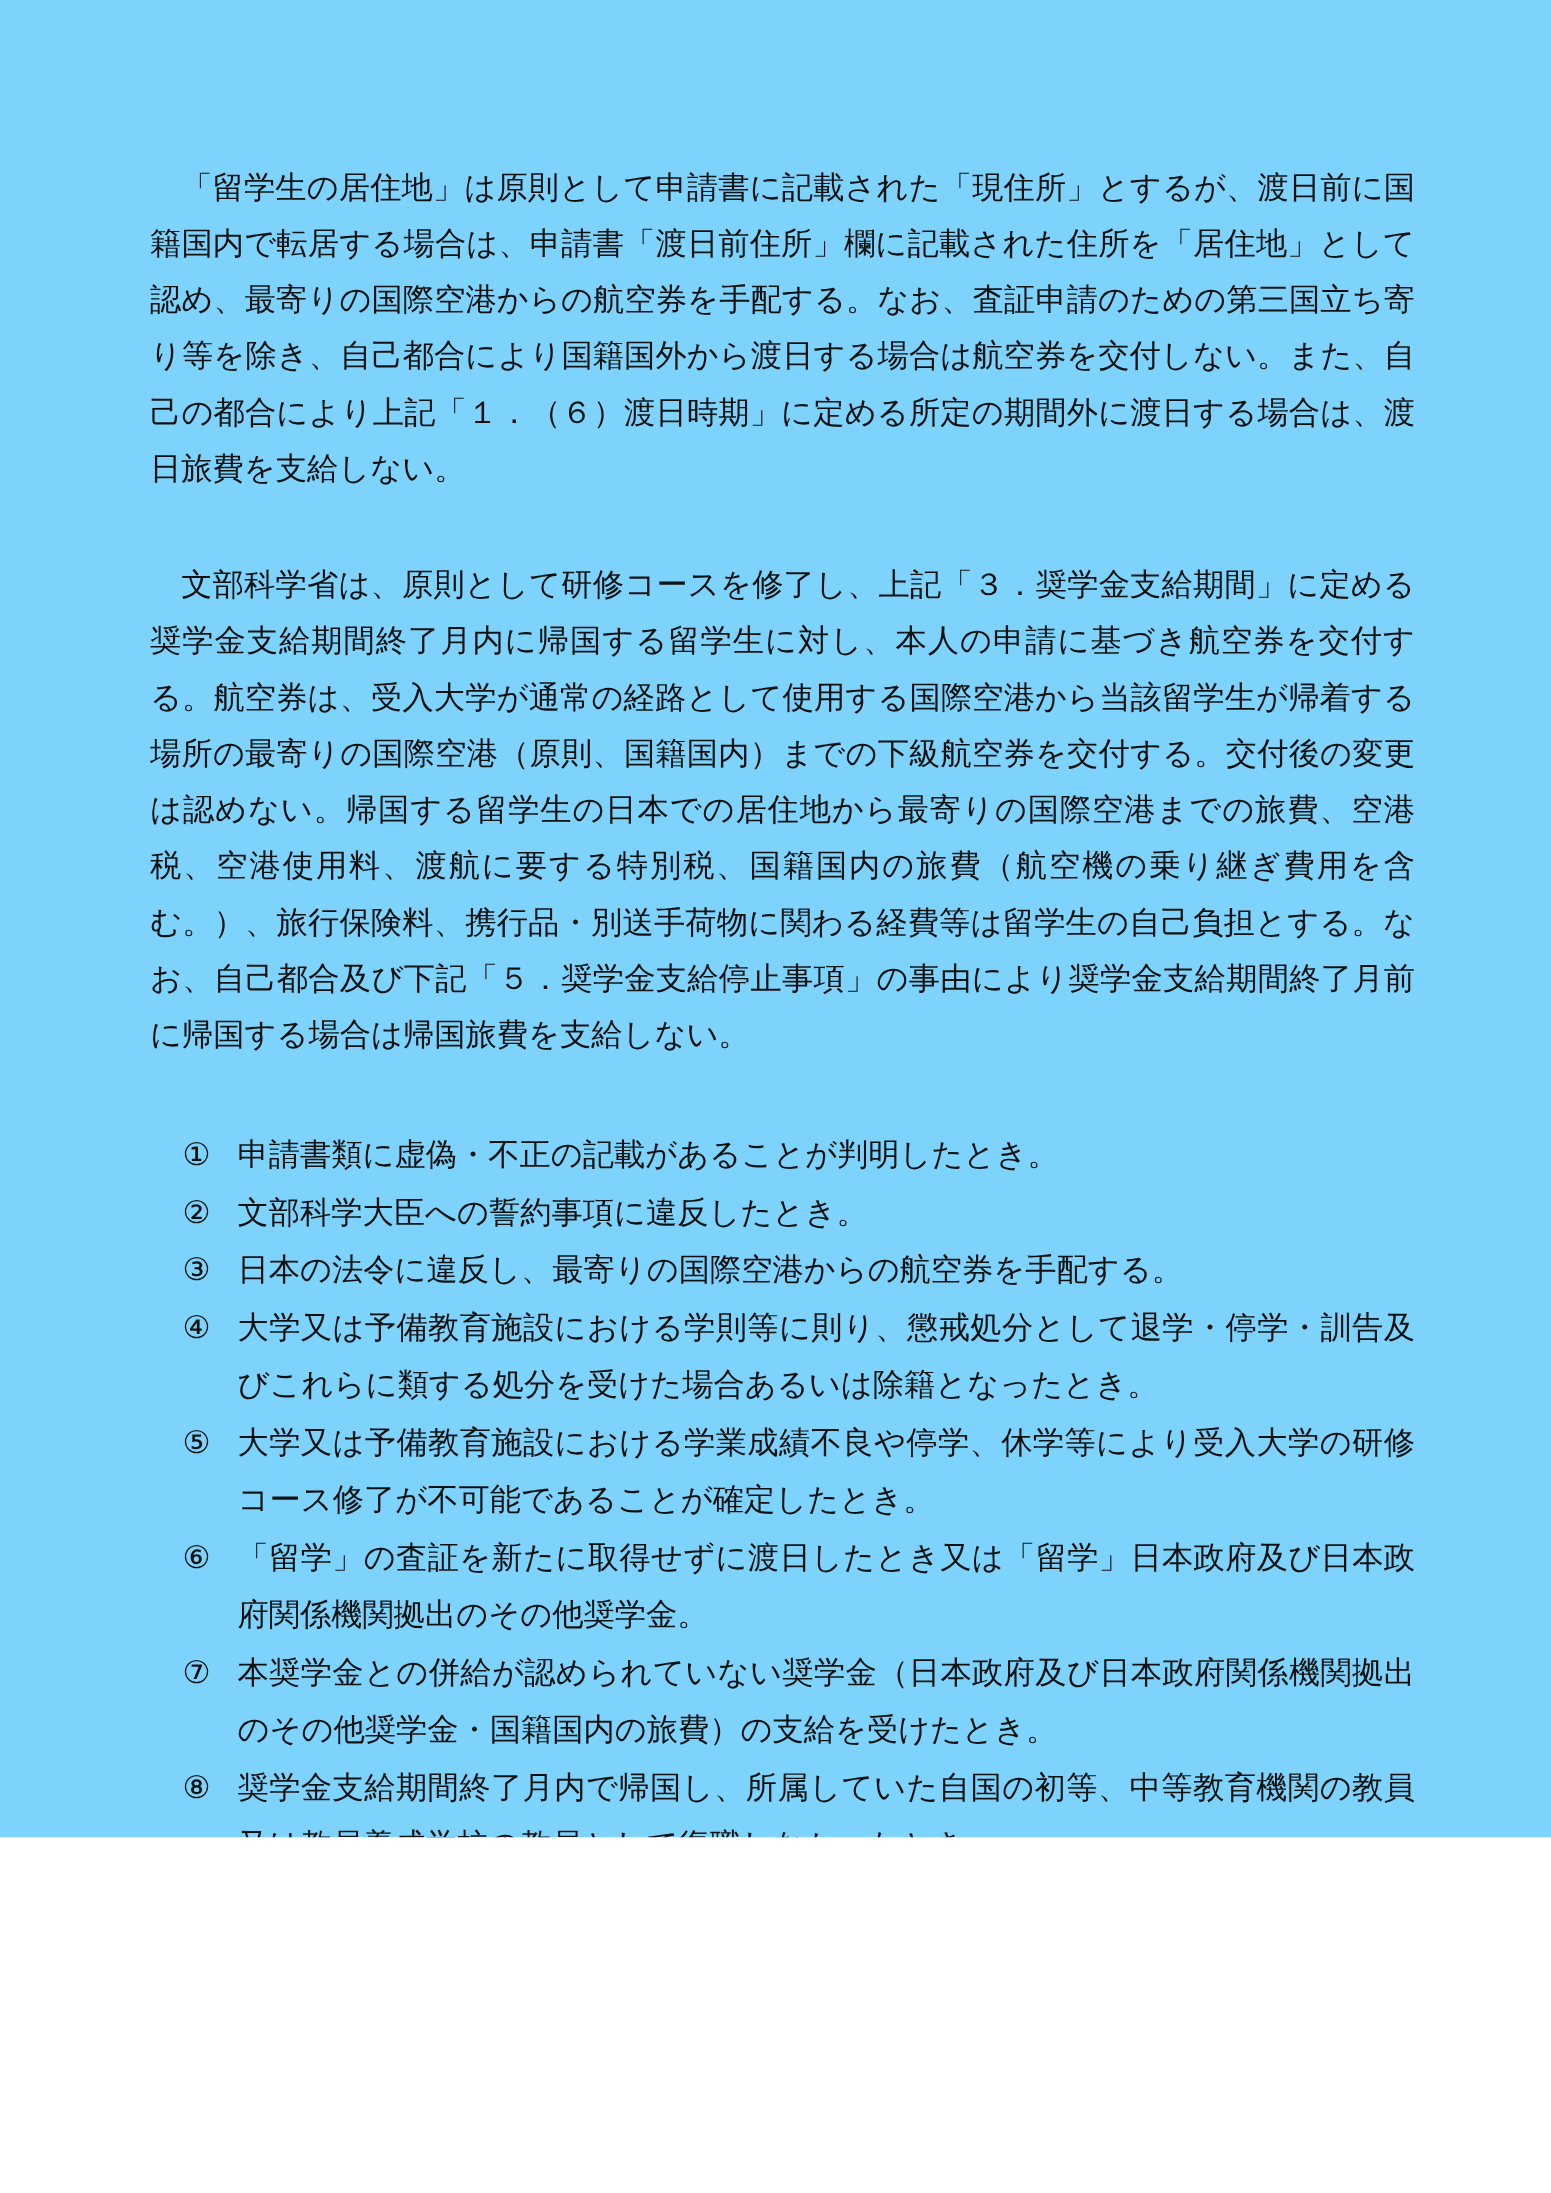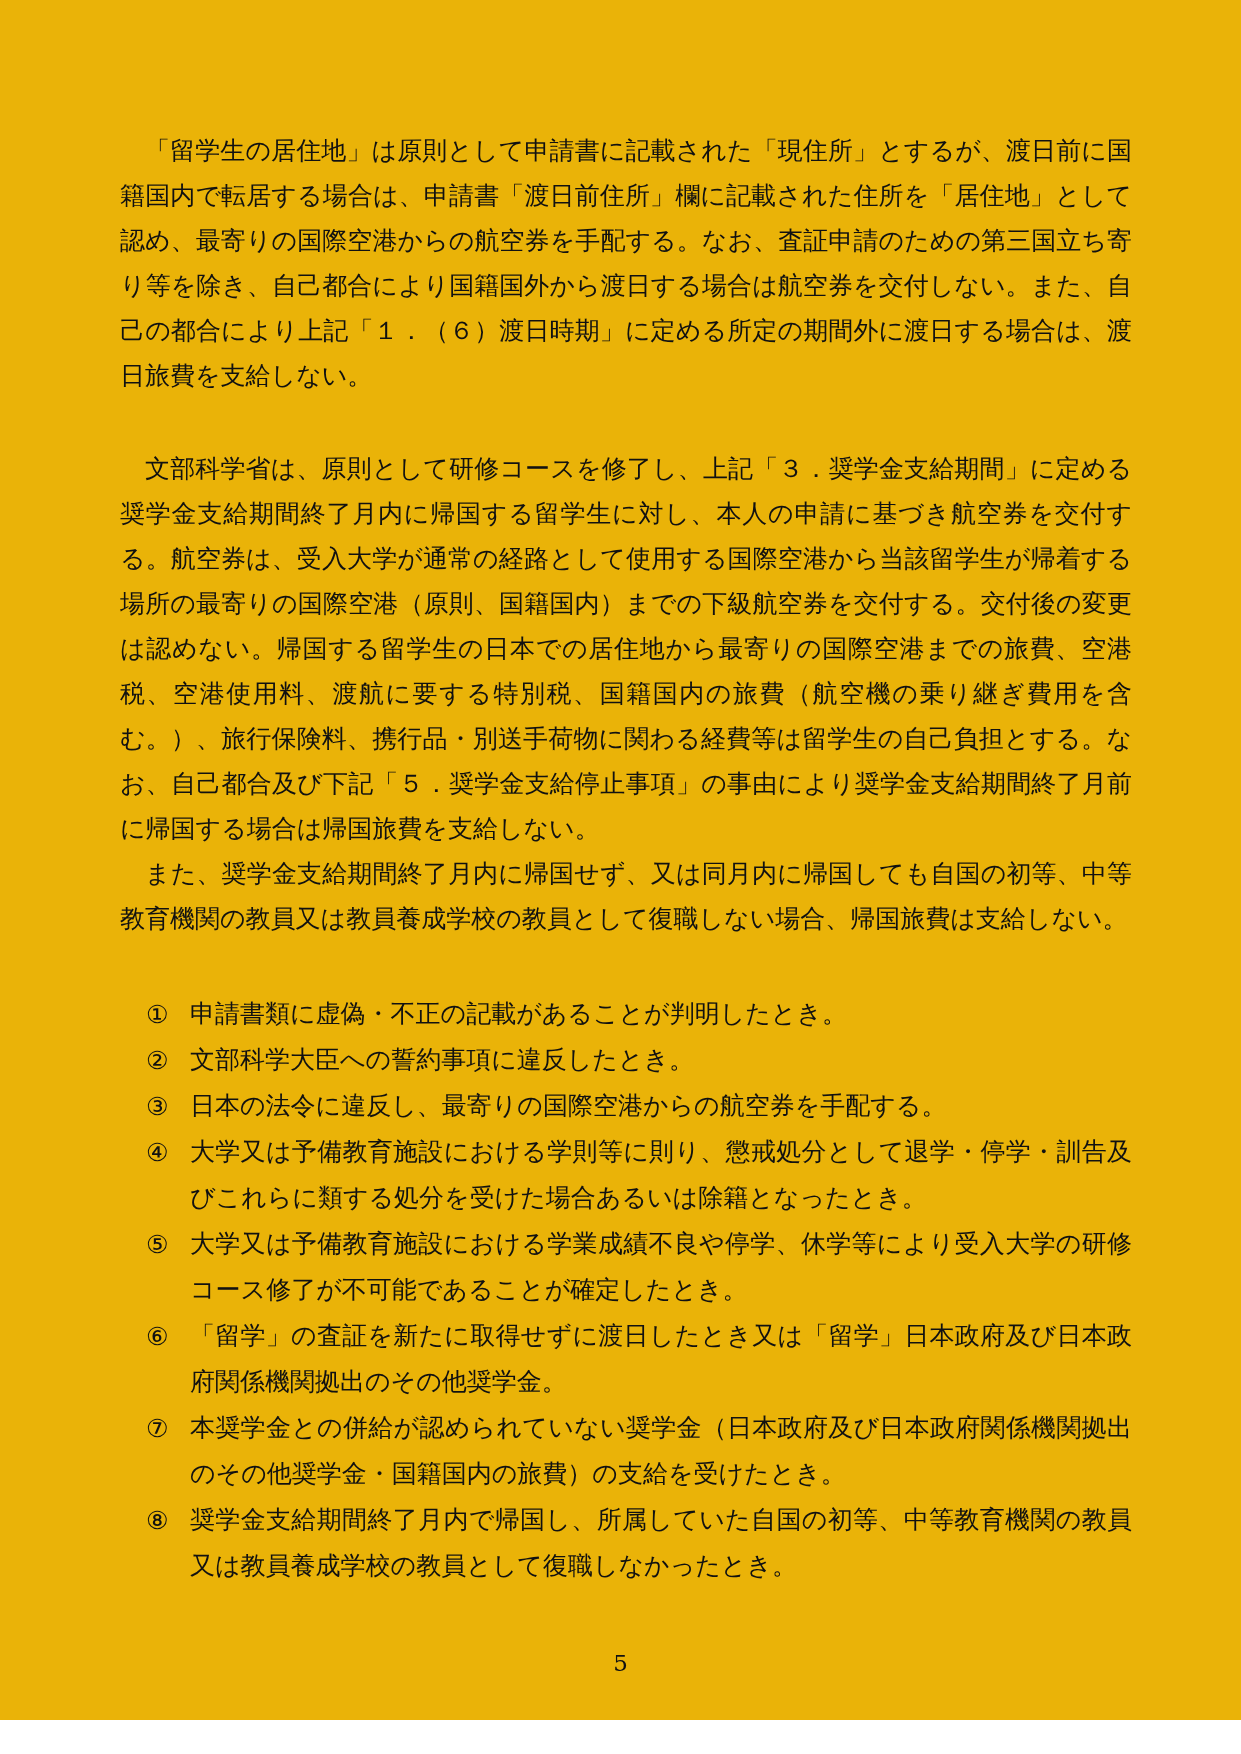--- a/index.html
+++ b/index.html
@@ -3,22 +3,22 @@
 <meta charset="utf-8">
 <style>
   html, body {
     margin: 0;
     padding: 0;
     background: #ffffff;
   }
   .page {
     position: relative;
     width: 1241px;
-    height: 1720px;
-    background: #eab308;
+    height: 1470px;
+    background: #7dd3fc;
     color: #111111;
     font-family: "Liberation Sans", "DejaVu Sans", sans-serif;
     font-size: 25px;
     line-height: 45px;
     overflow: hidden;
   }
   .doc-body {
     position: absolute;
     top: 128px;
     left: 120px;
@@ -60,21 +60,20 @@
     line-height: 46px;
   }
   .circle-list .li-marker {
     flex: 0 0 44px;
     width: 44px;
   }
   .circle-list .li-text {
     flex: 1 1 auto;
     text-align: justify;
     text-justify: inter-ideograph;
-    font-family: Liberation Serif, serif;
   }
   .page-number {
     position: absolute;
     top: 1648px;
     left: 0;
     width: 100%;
     text-align: center;
     font-family: "DejaVu Serif", "Liberation Serif", serif;
     font-size: 23px;
     line-height: 30px;
@@ -84,21 +83,20 @@
 </head>
 <body>
 
 <div class="page">
   <div class="doc-body">
 
     <p class="para indent">「留学生の居住地」は原則として申請書に記載された「現住所」とするが、渡日前に国籍国内で転居する場合は、申請書「渡日前住所」欄に記載された住所を「居住地」として認め、最寄りの国際空港からの航空券を手配する。なお、査証申請のための第三国立ち寄り等を除き、自己都合により国籍国外から渡日する場合は航空券を交付しない。また、自己の都合により上記「１．（６）渡日時期」に定める所定の期間外に渡日する場合は、渡日旅費を支給しない。</p>
 
     <div class="subsection">
       <p class="para indent">文部科学省は、原則として研修コースを修了し、上記「３．奨学金支給期間」に定める奨学金支給期間終了月内に帰国する留学生に対し、本人の申請に基づき航空券を交付する。航空券は、受入大学が通常の経路として使用する国際空港から当該留学生が帰着する場所の最寄りの国際空港（原則、国籍国内）までの下級航空券を交付する。交付後の変更は認めない。帰国する留学生の日本での居住地から最寄りの国際空港までの旅費、空港税、空港使用料、渡航に要する特別税、国籍国内の旅費（航空機の乗り継ぎ費用を含む。）、旅行保険料、携行品・別送手荷物に関わる経費等は留学生の自己負担とする。なお、自己都合及び下記「５．奨学金支給停止事項」の事由により奨学金支給期間終了月前に帰国する場合は帰国旅費を支給しない。</p>
-      <p class="para indent">また、奨学金支給期間終了月内に帰国せず、又は同月内に帰国しても自国の初等、中等教育機関の教員又は教員養成学校の教員として復職しない場合、帰国旅費は支給しない。</p>
     </div>
 
     <div class="section">
 
       <ol class="circle-list">
         <li>
           <span class="li-marker">①</span>
           <span class="li-text">申請書類に虚偽・不正の記載があることが判明したとき。</span>
         </li>
         <li>

